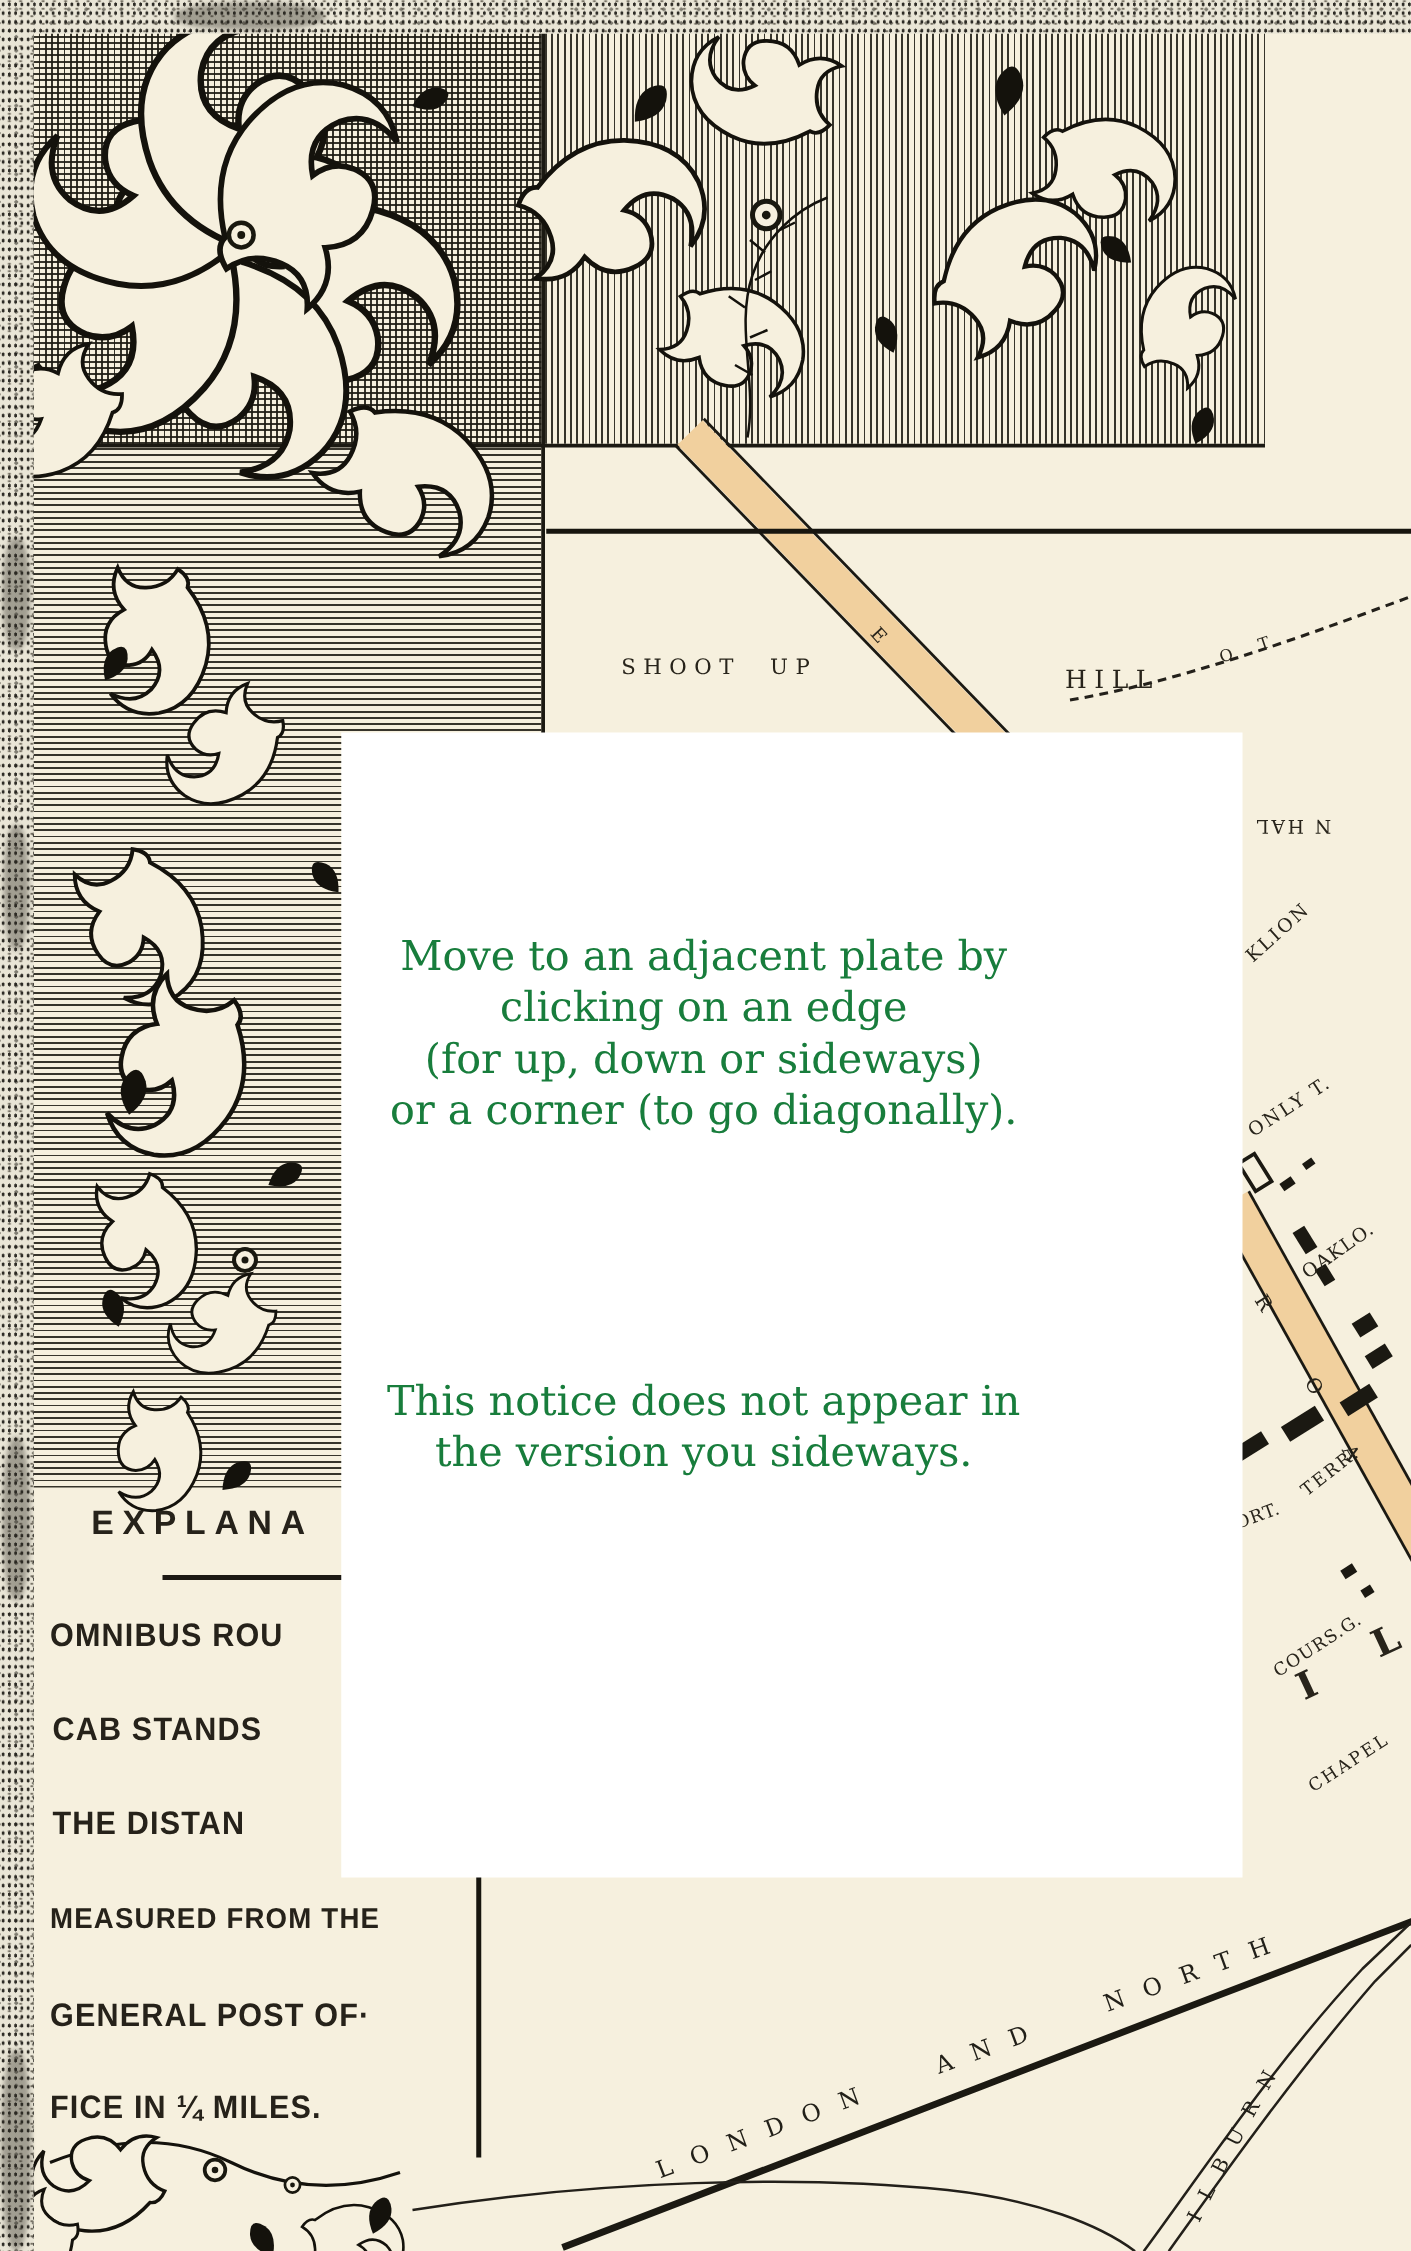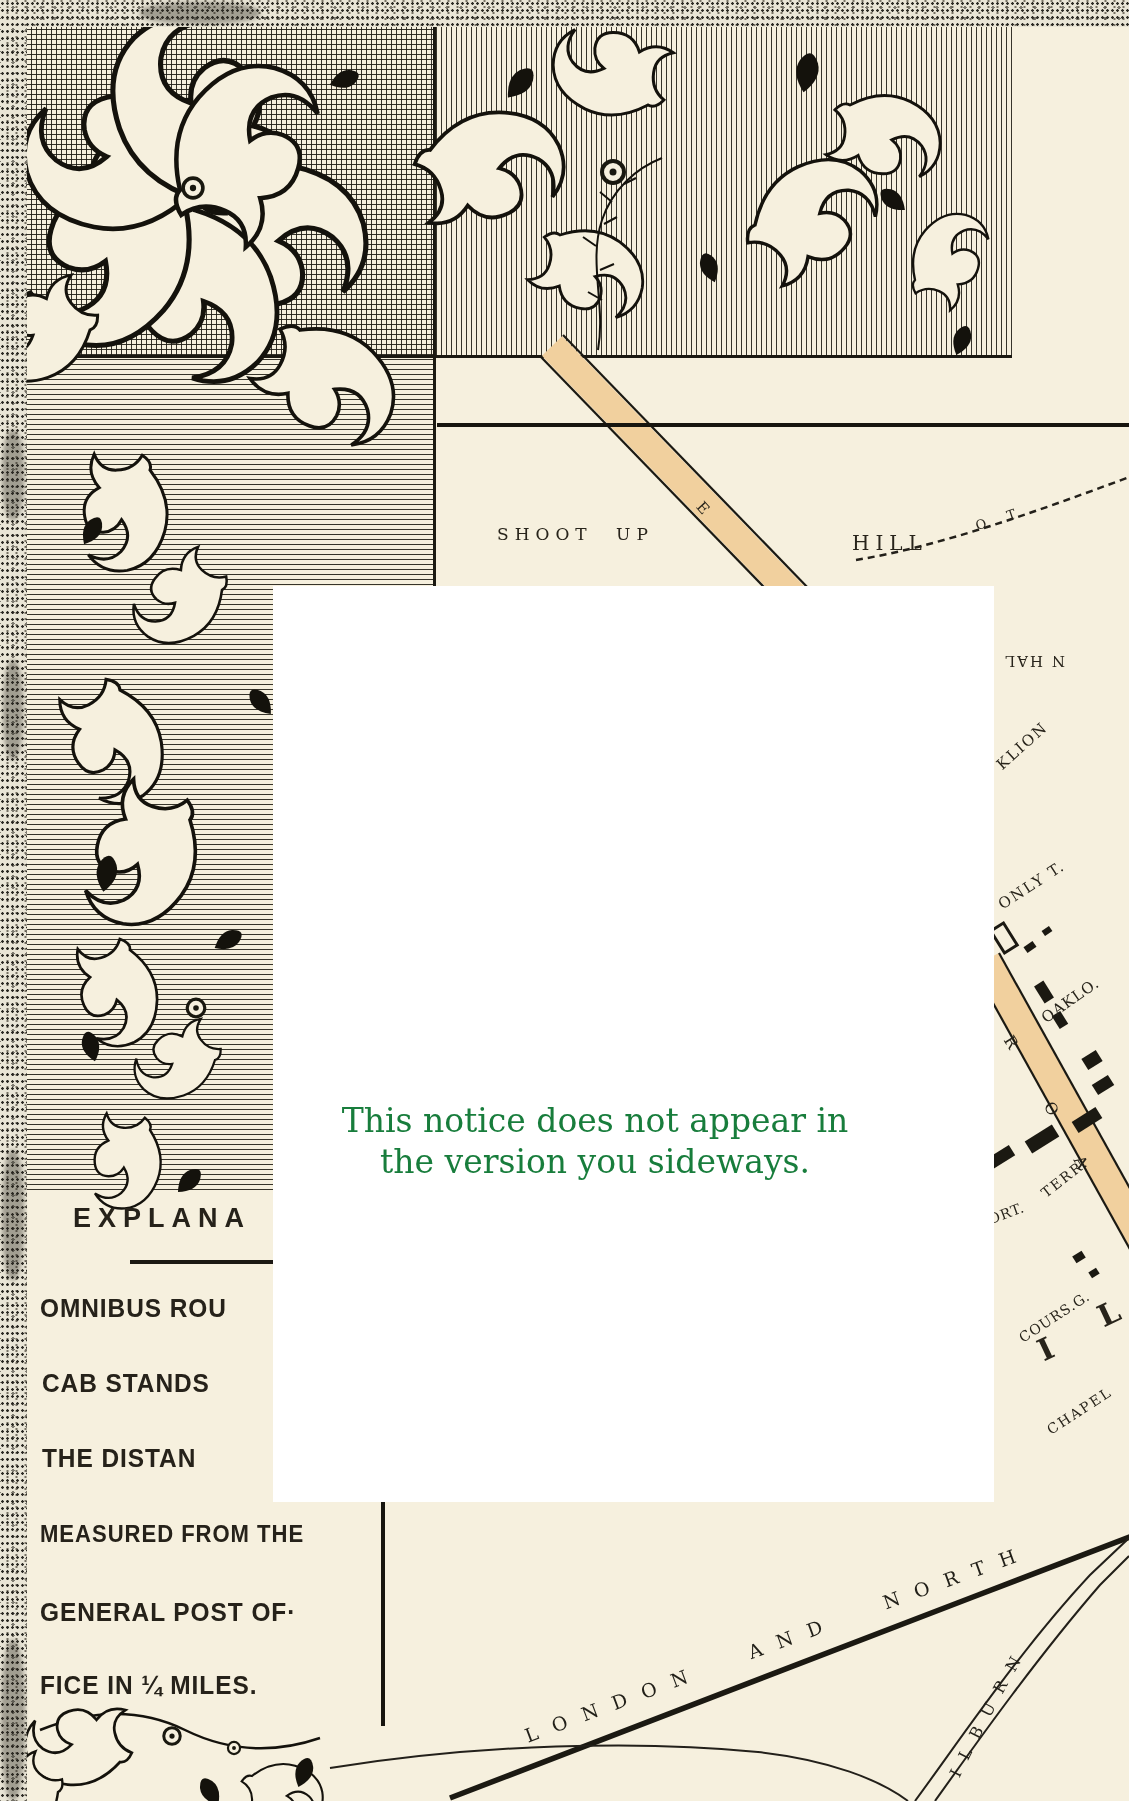--- a/index.html
+++ b/index.html
@@ -213,18 +213,24 @@
 
   <div id="speckle-top" class="speckle"></div>
   <div id="speckle-left" class="speckle"></div>
   <div class="blotch" style="left:2px;top:430px;width:22px;height:90px;"></div>
   <div class="blotch" style="left:3px;top:660px;width:20px;height:100px;"></div>
   <div class="blotch" style="left:2px;top:1150px;width:22px;height:130px;"></div>
   <div class="blotch" style="left:1px;top:1640px;width:24px;height:160px;"></div>
   <div class="blotch" style="left:140px;top:2px;width:120px;height:22px;"></div>
 
   <div id="notice-panel"></div>
-  <div class="notice-par" style="top:1100px;margin-left:32px;">
+  <div class="notice-par" style="top:744px;">
+    <div>Move to an adjacent plate by</div>
+    <div>clicking on an edge</div>
+    <div>(for up, down or sideways)</div>
+    <div>or a corner (to go diagonally).</div>
+  </div>
+  <div class="notice-par" style="top:1100px;">
     <div>This notice does not appear in</div>
     <div>the version you sideways.</div>
   </div>
 
 </div>
 
 </body></html>

